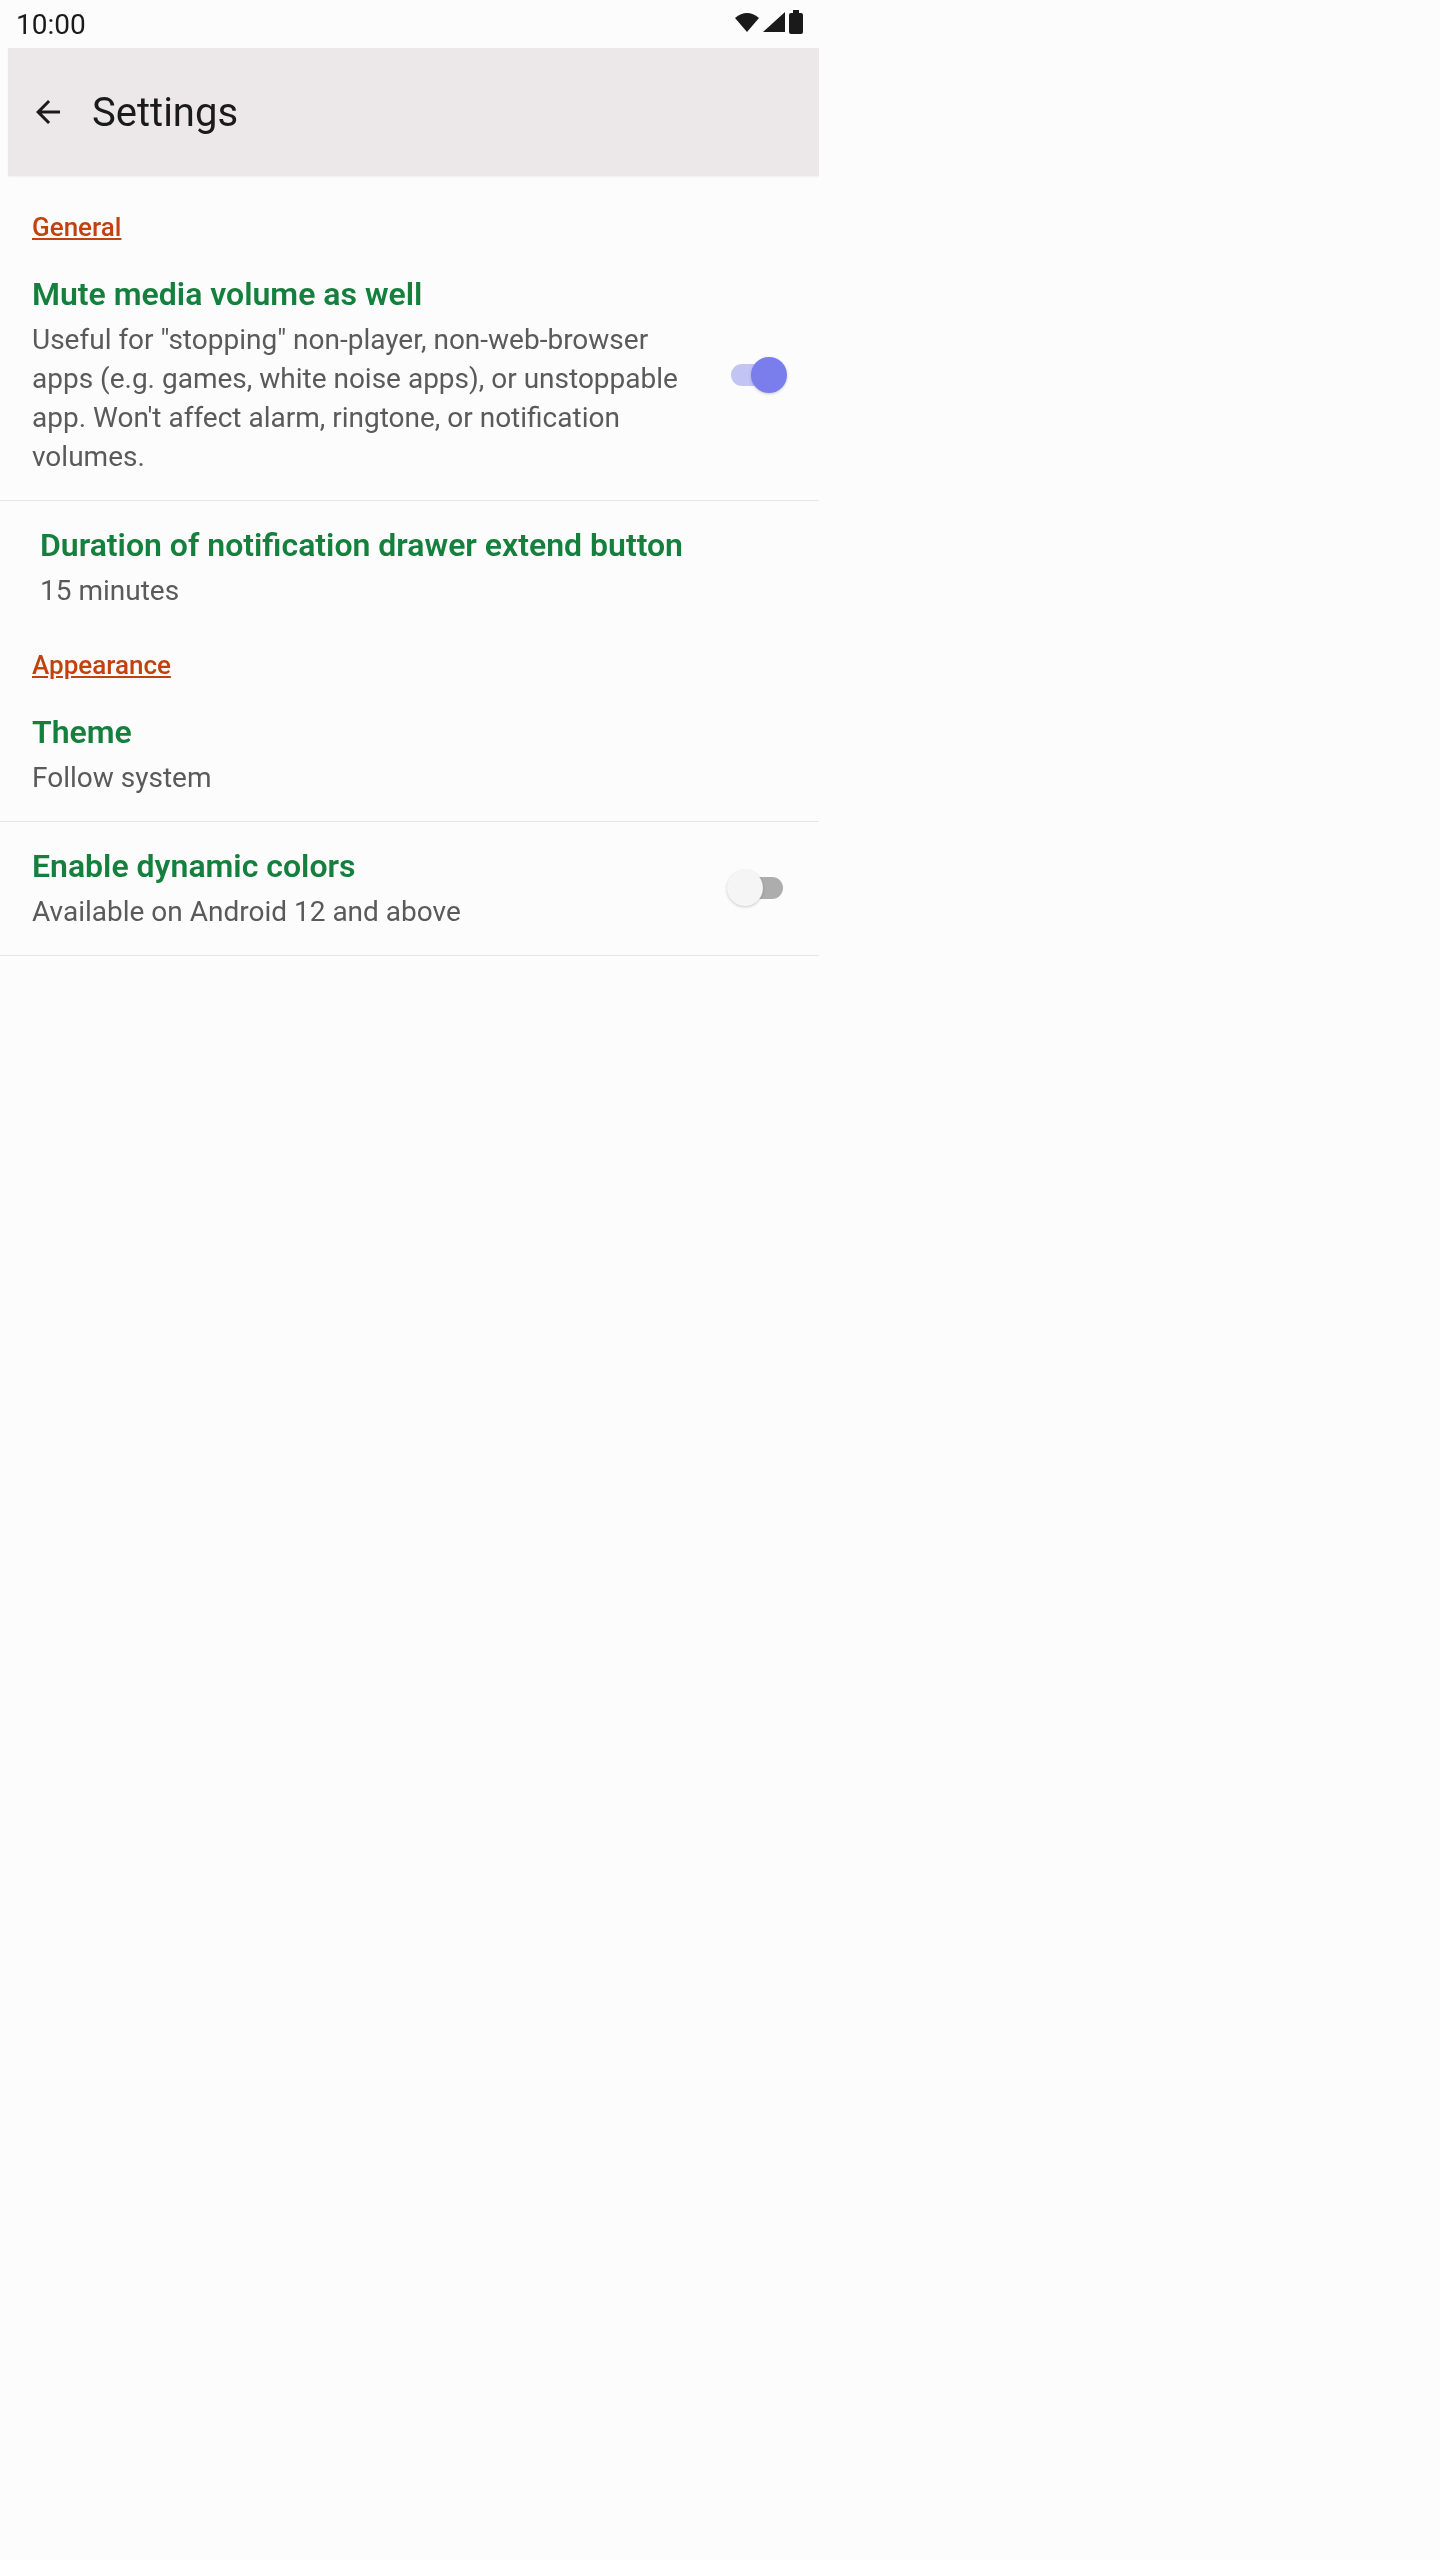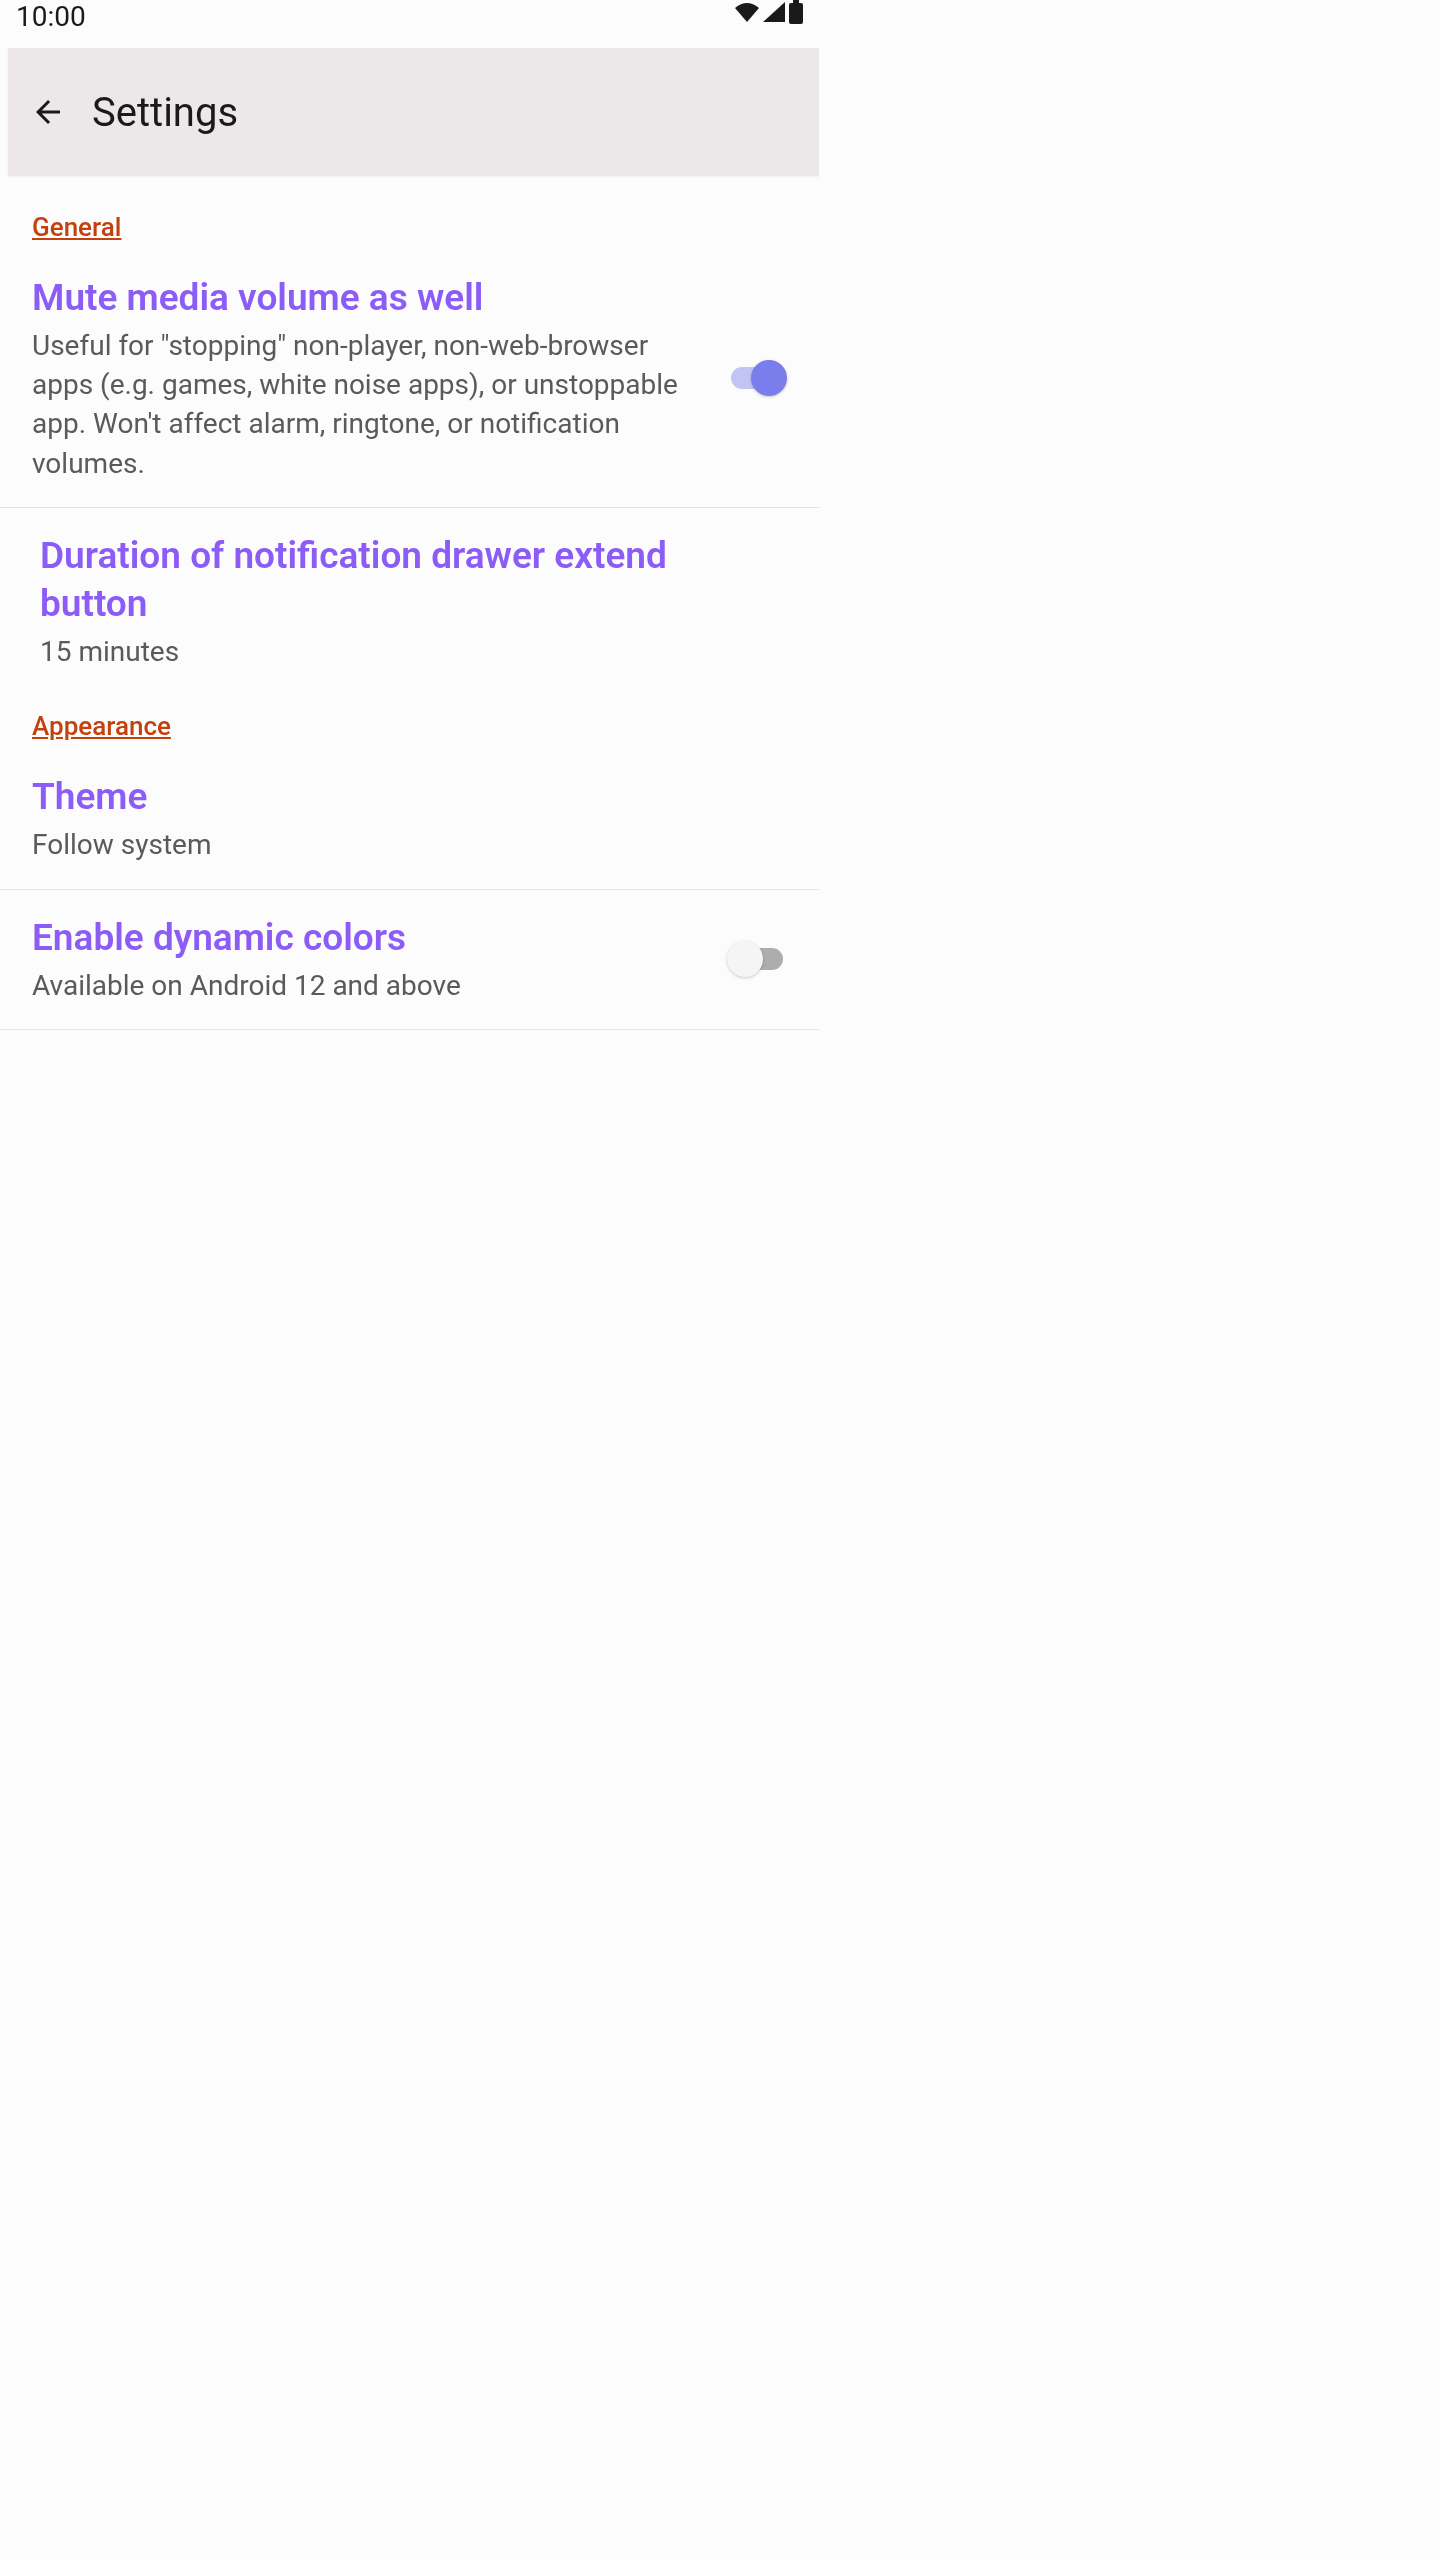--- a/index.html
+++ b/index.html
@@ -12,21 +12,21 @@
       font-family: -apple-system, BlinkMacSystemFont, 'Roboto', sans-serif;
       background: #fdfcfd;
       width: 819px;
       height: 1440px;
       overflow: hidden;
     }
     
     .status-bar {
       height: 48px;
       display: flex;
-      align-items: flex-start;
+      align-items: center;
       justify-content: space-between;
       padding: 0 16px;
       background: #fdfcfd;
     }
     
     .status-time {
       font-size: 28px;
       color: #1a1a1a;
       font-weight: 400;
     }
@@ -90,23 +90,23 @@
       border-bottom: none;
       padding-left: 40px;
     }
     
     .setting-text {
       flex: 1;
       padding-right: 20px;
     }
     
     .setting-title {
-      font-size: 37px;
+      font-size: 32px;
       font-weight: 600;
-      color: #8b5cf6;
+      color: #15803d;
       line-height: 1.3;
     }
     
     .setting-description {
       font-size: 28px;
       color: #5a5a5a;
       font-weight: 400;
       line-height: 1.4;
       margin-top: 4px;
     }

